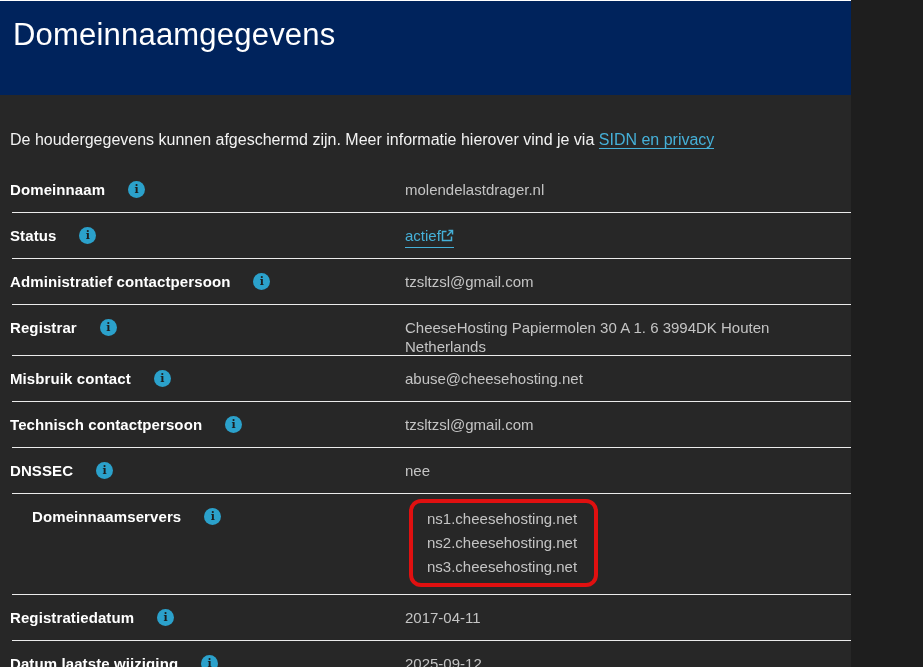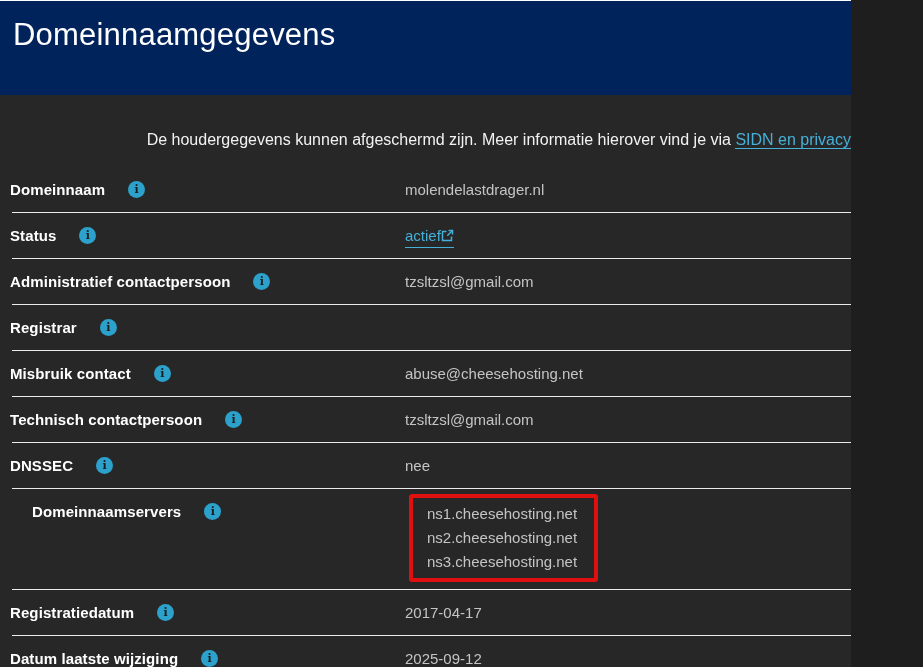--- a/index.html
+++ b/index.html
@@ -25,21 +25,21 @@
     height:95px;background:var(--header-bg);
     border-top:1px solid var(--top-line);
     padding:16px 0 0 13px;
   }
   .hdr h1{
     color:#fff;font-size:31px;font-weight:400;letter-spacing:.2px;
   }
   
   .content{padding-top:34px;}
   .intro{
-    margin-left:10px;color:#f2f2f2;font-size:16px;line-height:21px;text-align:right;
+    margin-left:10px;color:#f2f2f2;font-size:16px;line-height:21px;
   }
   .intro a{
     color:var(--link-cyan);text-decoration:none;
     border-bottom:1px solid var(--link-cyan);
     cursor:pointer;
   }
   
   .tbl{margin-top:17px;}
   .row{
     display:flex;min-height:46px;position:relative;
@@ -74,21 +74,21 @@
     display:inline-flex;align-items:center;padding-bottom:2px;
     cursor:pointer;
   }
   .ext-icon{display:inline-block;}
   
   .row.multi{padding-bottom:8px;padding-left:32px;}
   .row.multi .value-line{line-height:24px;}
   .ns-highlight{
     display:inline-block;
     border:4px solid var(--highlight-red);
-    border-radius:3px;
+    border-radius:12px;
     padding:4px 17px 4px 14px;
     margin:-8px 0 0 -18px;
   }
 </style>
 </head>
 <body>
 
 <div class="page">
   <header class="hdr">
     <h1>Domeinnaamgegevens</h1>
@@ -131,20 +131,23 @@
     <div class="value-cell">
             <div class="value-line">tzsltzsl@gmail.com</div>
           </div>
   </div>
 
   <div class="row">
     <div class="label-cell">
       <span class="label">Registrar</span>
       <span class="info-icon">i</span>
     </div>
+    <div class="value-cell">
+            <div class="value-line">CheeseHosting Papiermolen 30 A 1. 6 3994DK Houten Netherlands</div>
+          </div>
   </div>
 
   <div class="row">
     <div class="label-cell">
       <span class="label">Misbruik contact</span>
       <span class="info-icon">i</span>
     </div>
     <div class="value-cell">
             <div class="value-line">abuse@cheesehosting.net</div>
           </div>
@@ -177,21 +180,21 @@
     </div>
     <div class="value-cell"><span class="ns-highlight"><div class="value-line">ns1.cheesehosting.net</div><div class="value-line">ns2.cheesehosting.net</div><div class="value-line">ns3.cheesehosting.net</div></span></div>
   </div>
 
   <div class="row">
     <div class="label-cell">
       <span class="label">Registratiedatum</span>
       <span class="info-icon">i</span>
     </div>
     <div class="value-cell">
-            <div class="value-line">2017-04-17</div>
+            <div class="value-line">2017-04-11</div>
           </div>
   </div>
 
   <div class="row">
     <div class="label-cell">
       <span class="label">Datum laatste wijziging</span>
       <span class="info-icon">i</span>
     </div>
     <div class="value-cell">
             <div class="value-line">2025-09-12</div>

